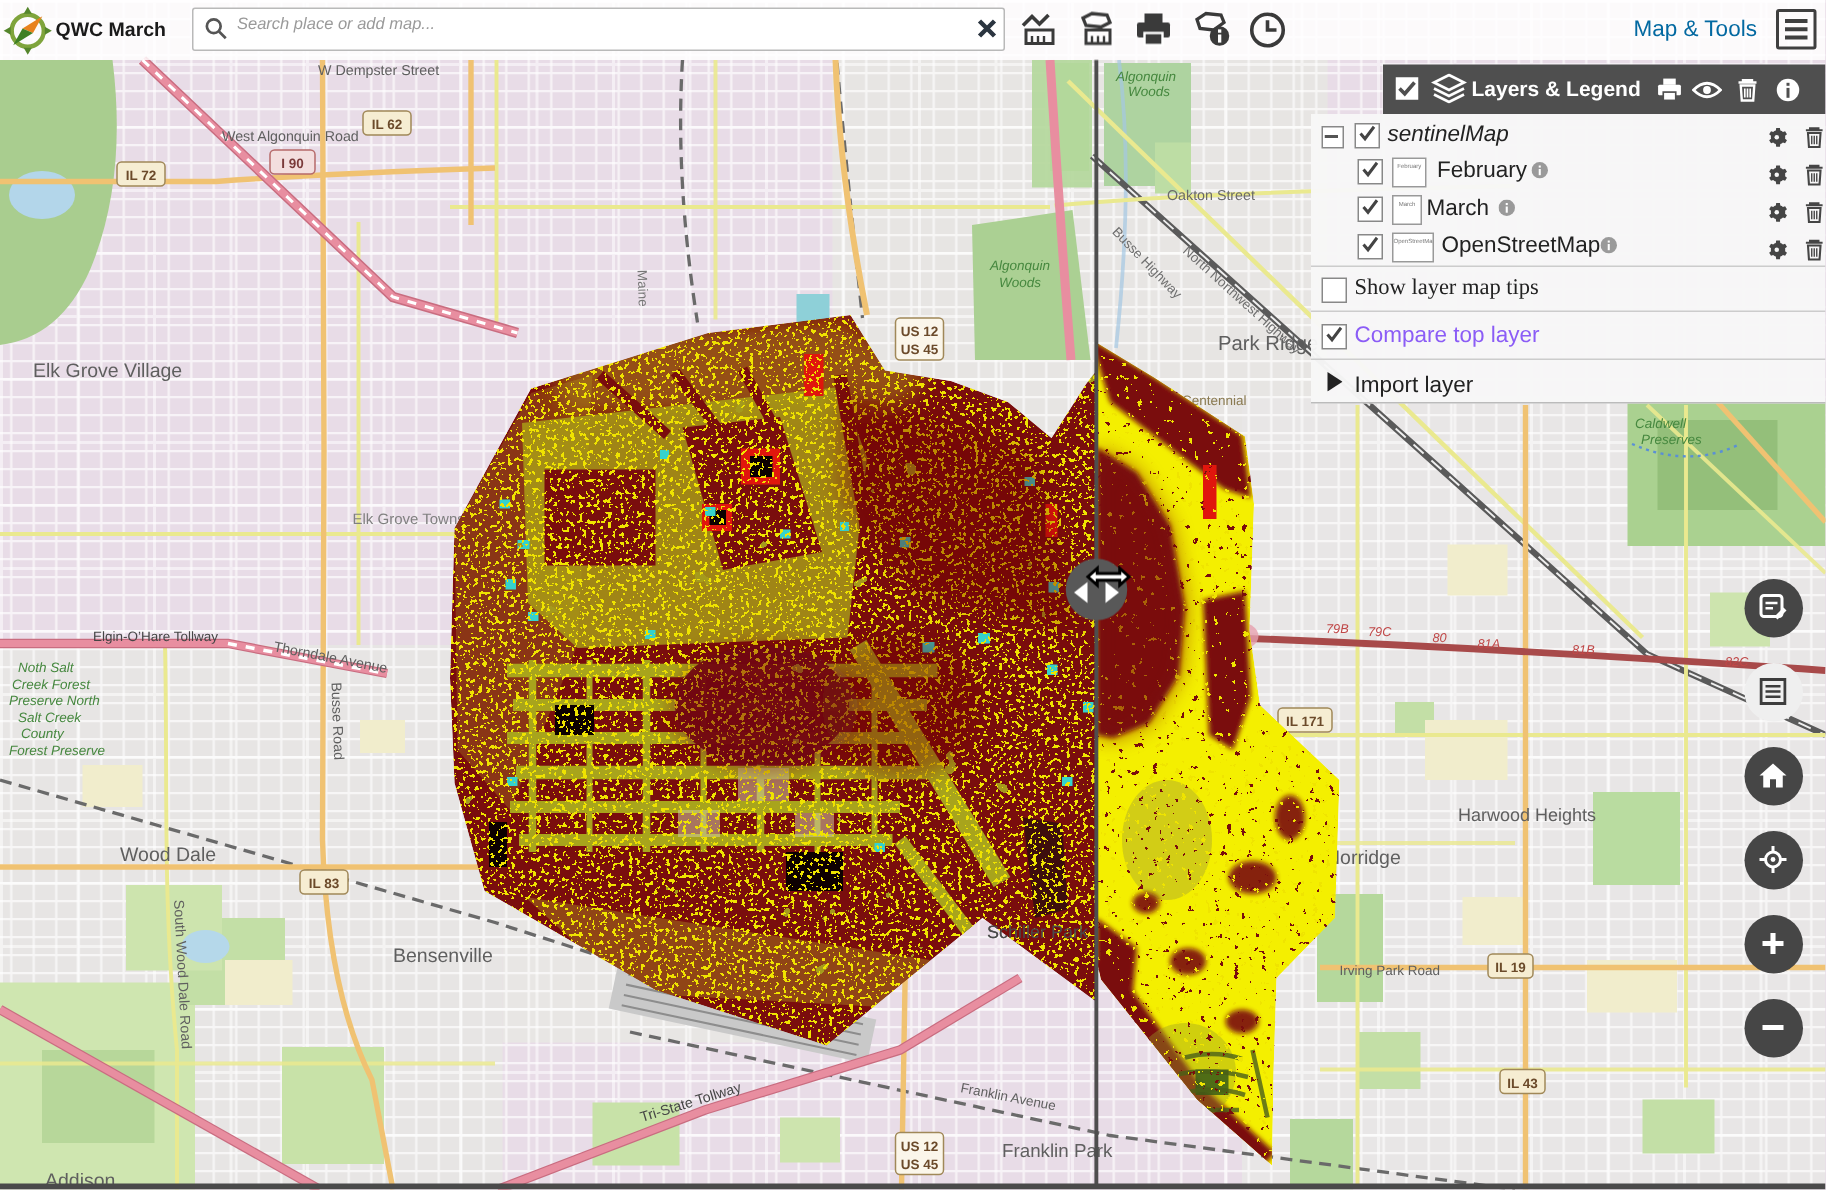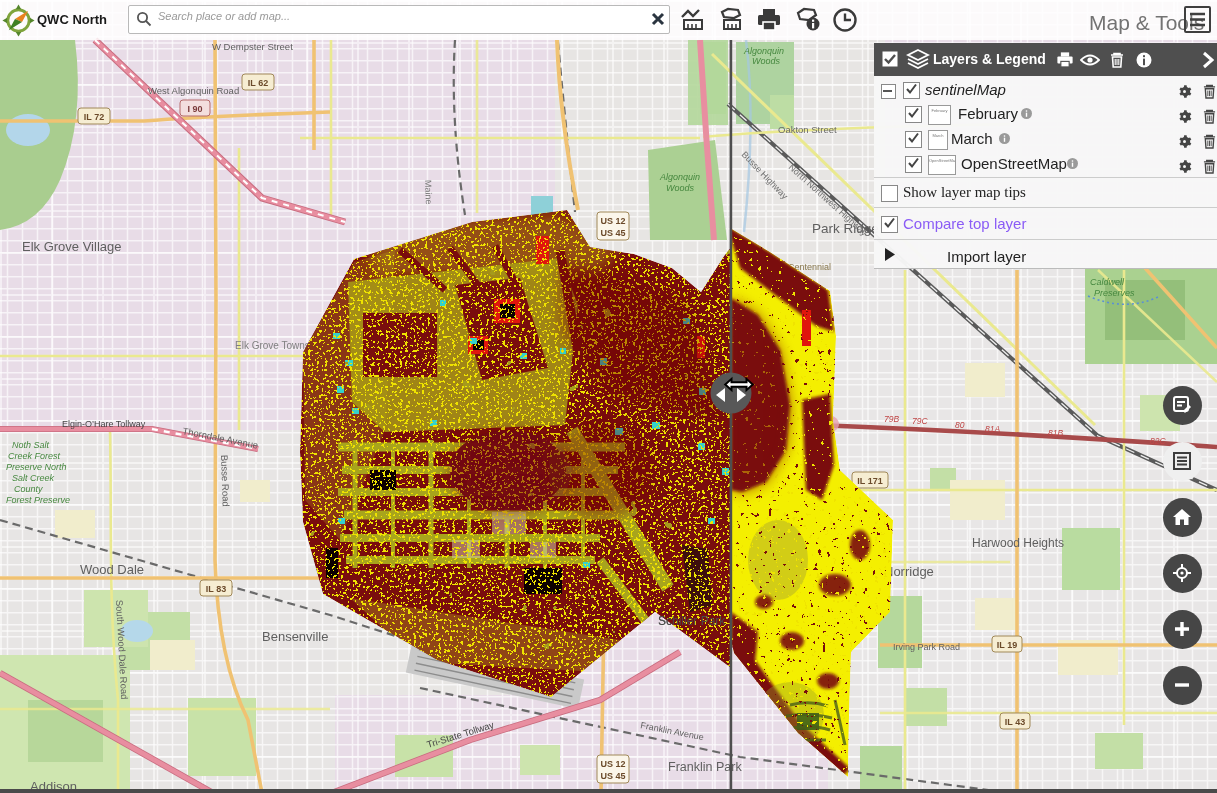--- a/index.html
+++ b/index.html
@@ -444,21 +444,21 @@
 <div class="abs" style="left:0;top:0;width:1217px;height:40px;background:rgba(255,255,255,0.84);"></div>
 <svg class="abs" width="35" height="35" style="left:1px;top:3px" viewBox="0 0 36 36">
   <circle cx="18" cy="18" r="11" fill="none" stroke="#7fa43c" stroke-width="3"></circle>
   <path d="M18 1.5 L20.8 6.3 L15.2 6.3 Z" fill="#55862c"></path>
   <path d="M18 34.5 L20.8 29.7 L15.2 29.7 Z" fill="#55862c"></path>
   <path d="M1.5 18 L6.3 15.2 L6.3 20.8 Z" fill="#55862c"></path>
   <path d="M34.5 18 L29.7 15.2 L29.7 20.8 Z" fill="#55862c"></path>
   <path d="M28 8 L14.4 16.4 L21.6 19.6 Z" fill="#e8821e"></path>
   <path d="M8 28 L21.6 19.6 L14.4 16.4 Z" fill="#3f8024"></path>
 </svg>
-<div class="abs" style="left:37px;top:12px;font-size:13px;font-weight:bold;color:#1a1a1a;">QWC North</div>
+<div class="abs" style="left:37px;top:12px;font-size:13px;font-weight:bold;color:#1a1a1a;">QWC March</div>
 <div class="abs" style="left:128px;top:5px;width:540px;height:27px;background:#ffffff;border:1px solid #b9b9b9;border-radius:2px;"></div>
 <svg class="abs" width="16" height="16" style="left:136px;top:11px" viewBox="0 0 16 16">
     <circle cx="6.5" cy="6.5" r="4.6" fill="none" stroke="#555" stroke-width="1.8"></circle>
     <path d="M10 10 L14.5 14.5" stroke="#555" stroke-width="1.8"></path>
   </svg>
 <div class="abs" style="left:158px;top:10px;font-size:11px;color:#9a9a9a;font-style:italic;">Search place or add map...</div>
 <svg class="abs" width="14" height="14" style="left:651px;top:12px" viewBox="0 0 14 14">
     <path d="M2,2 L12,12 M12,2 L2,12" stroke="#2b3540" stroke-width="3"></path>
   </svg>
 
@@ -481,28 +481,28 @@
   <path d="M4,12 L2,6 L8,2 L18,3 L20,8 L13,13 Z" fill="none" stroke="#3a3a3a" stroke-width="2.2"></path>
   <circle cx="17" cy="17" r="6.5" fill="#3a3a3a"></circle>
   <rect x="16" y="12.6" width="2.2" height="2.2" fill="#fff"></rect>
   <rect x="16" y="16" width="2.2" height="5.4" fill="#fff"></rect>
 </svg>
 <svg class="abs" width="26" height="26" style="left:832px;top:7px" viewBox="0 0 26 26">
   <circle cx="13" cy="13" r="10.5" fill="none" stroke="#3a3a3a" stroke-width="2.4"></circle>
   <path d="M13,6.5 V13 H19" fill="none" stroke="#3a3a3a" stroke-width="2.4"></path>
 </svg>
 
-<div class="abs" style="left:1089px;top:11px;font-size:21px;color:#737373;">Map &amp; Tools</div>
+<div class="abs" style="left:1089px;top:11px;font-size:15px;color:#0369a1;">Map &amp; Tools</div>
 <div class="abs" style="left:1184px;top:6px;width:23px;height:23px;border:2px solid #3f3f3f;border-radius:2px;"></div>
 <svg class="abs" width="17" height="15" style="left:1189px;top:12px" viewBox="0 0 17 15">
     <path d="M1,2 H16 M1,7.5 H16 M1,13 H16" stroke="#3f3f3f" stroke-width="2.6"></path>
   </svg>
 
 <div class="abs" style="left:874px;top:43px;width:343px;">
-  <div style="height:33px;background:#4f4f4f;color:#ffffff;position:relative;">
+  <div style="height:33px;background:#4f4f4f;color:#ffffff;position:relative;margin-left:48px;">
     <svg class="abs" width="16" height="16" style="left:8px;top:8px" viewBox="0 0 16 16">
         <rect x="0.5" y="0.5" width="15" height="15" fill="#ffffff"></rect>
         <path d="M3,8 L6.5,11.5 L13,4" fill="none" stroke="#4f4f4f" stroke-width="2.4"></path>
       </svg>
     <svg class="abs" width="24" height="20" style="left:32px;top:6px" viewBox="0 0 24 20">
         <g fill="none" stroke="#ffffff" stroke-width="1.8">
           <path d="M12,1 L22,6 L12,11 L2,6 Z"></path>
           <path d="M2,10 L12,15 L22,10"></path>
           <path d="M2,14 L12,19 L22,14"></path>
         </g>
@@ -626,21 +626,21 @@
     <div class="abs" style="left:7px;top:140px;width:15px;height:15px;border:1px solid #888;background:#fff;"></div>
     <svg class="abs" width="13" height="12" style="left:9px;top:141px" viewBox="0 0 13 12">
         <path d="M2,6 L5,9.5 L11,1.5" fill="none" stroke="#444" stroke-width="2"></path>
       </svg>
     <span class="abs" style="left:29px;top:139px;font-size:15px;color:#8b5cf6;">Compare top layer</span>
     <div style="position:absolute;left:0;top:163px;width:100%;border-bottom:1px solid #ccc;"></div>
     
     <svg class="abs" width="11" height="13" style="left:10px;top:172px" viewBox="0 0 11 13">
         <path d="M1,0 L11,6.5 L1,13 Z" fill="#222"></path>
       </svg>
-    <span class="abs" style="left:29px;top:172px;font-size:15px;color:#222;margin-left:44px;">Import layer</span>
+    <span class="abs" style="left:29px;top:172px;font-size:15px;color:#222;">Import layer</span>
   </div>
 </div>
 
 <div class="abs" style="left:1163px;top:386px;width:39px;height:39px;border-radius:50%;background:#464646;"></div>
 <svg class="abs" width="20" height="20" style="left:1172px;top:395px" viewBox="0 0 20 20">
     <rect x="2" y="2" width="14" height="14" rx="2" fill="none" stroke="#fff" stroke-width="2"></rect>
     <path d="M5,7 H13 M5,10.5 H10" stroke="#fff" stroke-width="1.8"></path>
     <path d="M11,16 L17,10 L19,12 L13,18 Z" fill="#fff"></path>
   </svg>
 <div class="abs" style="left:1163px;top:442px;width:39px;height:39px;border-radius:50%;background:#efefef;"></div>

